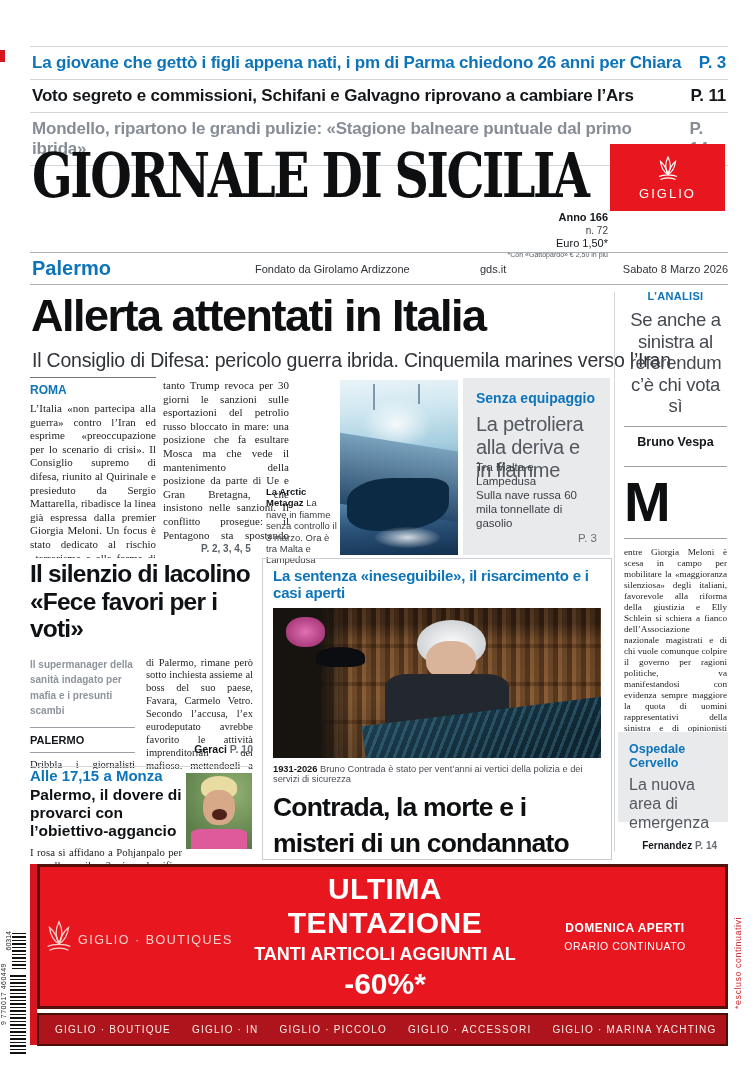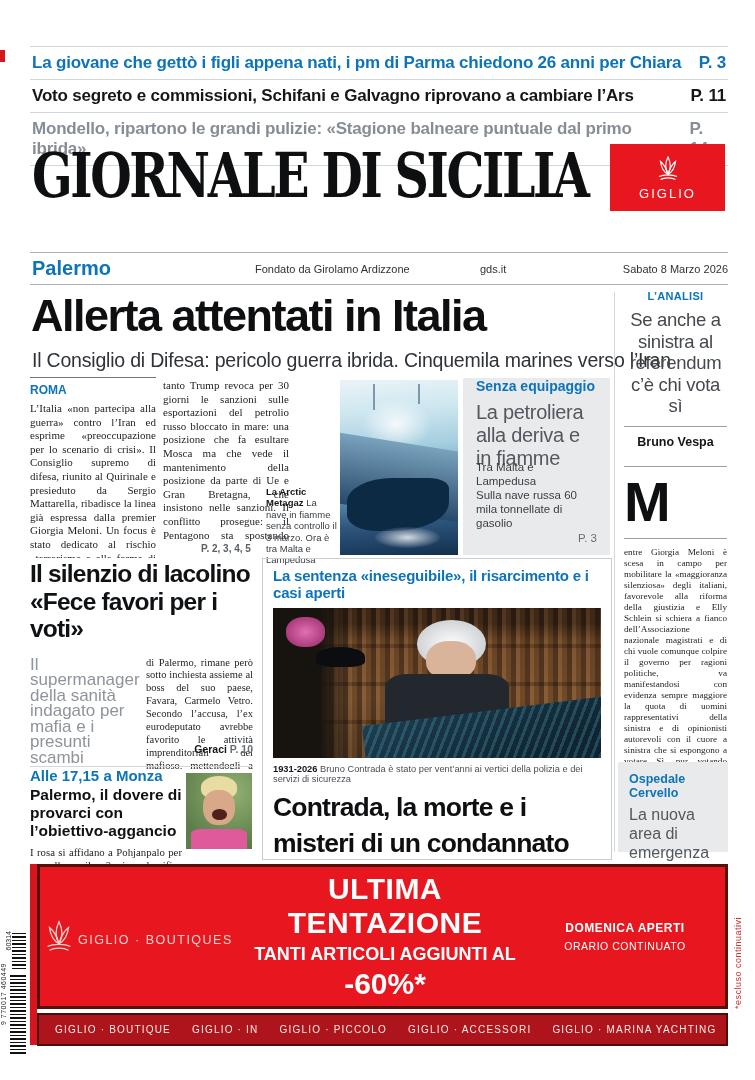--- a/index.html
+++ b/index.html
@@ -66,21 +66,21 @@
     border-radius:45% 20% 55% 30%;}
   .ship-mast{position:absolute;width:2px;height:26px;background:#7e99ad;top:4px;}
   .ship-smoke{position:absolute;left:18%;top:10%;width:60%;height:30%;border-radius:50%;
     background:radial-gradient(rgba(255,255,255,.85),rgba(255,255,255,0) 70%);}
   .ship-foam{position:absolute;left:30%;top:84%;width:55%;height:12%;border-radius:50%;
     background:radial-gradient(rgba(255,255,255,.8),rgba(255,255,255,0) 75%);}
   .ship-caption{left:266px;top:486px;width:72px;font-size:9.5px;line-height:11.4px;color:#3c4044;}
   .cap-title{font-weight:bold;color:#14171a;}
 
   
-  .tanker-box{left:463px;top:378px;width:147px;height:177px;background:#e9eaec;box-sizing:border-box;padding:0 13px;}
+  .tanker-box{left:463px;top:378px;width:147px;height:177px;background:#e9eaec;box-sizing:border-box;padding:12px 13px;}
   .tb-kicker{font-size:14px;font-weight:bold;color:#0d74ba;}
   .tb-title{font-size:20px;line-height:23px;color:#53585f;margin-top:7px;letter-spacing:-.3px;}
   .tb-bottom{position:absolute;left:13px;right:13px;bottom:10px;font-size:11.5px;line-height:14px;color:#3a3e45;}
   .tb-page{text-align:right;color:#6a6f76;margin-top:1px;}
 
   
   .analysis{left:624px;top:290px;width:103px;}
   .an-label{text-align:center;font-size:11px;font-weight:bold;color:#0d74ba;letter-spacing:.3px;}
   .an-title{text-align:center;font-size:18.5px;line-height:21.5px;color:#45494f;margin-top:7px;letter-spacing:-.3px;}
   .an-hr{border:0;border-top:1px solid #9aa0a6;margin:9px 0 0;}
@@ -89,21 +89,21 @@
   .an-body{margin-top:8px;font-family:"Liberation Serif",serif;font-size:9.2px;line-height:11px;
            text-align:justify;color:#1c1e21;height:222px;overflow:hidden;}
   .an-body p{margin:0;}
   .an-more{text-align:right;font-size:10px;font-weight:bold;margin-top:3px;}
 
   
   .iac{left:30px;top:560px;width:223px;}
   .iac-headline{font-size:24.5px;line-height:27.5px;font-weight:bold;letter-spacing:-.8px;color:#0f1215;}
   .iac-cols{display:flex;gap:11px;margin-top:14px;height:112px;overflow:hidden;}
   .iac-c1{width:105px;} .iac-c2{width:107px;}
-  .iac-sub{font-size:17px;line-height:15.5px;color:#8e949c;}
+  .iac-sub{font-size:10px;line-height:15.5px;color:#8e949c;font-weight:bold;}
   .iac-rule{border:0;border-top:1px solid #9aa0a6;margin:8px 0 0;}
   .iac-kicker{font-size:11px;font-weight:bold;padding:6px 0;}
   .small-serif{font-family:"Liberation Serif",serif;font-size:10.5px;line-height:12.9px;text-align:justify;color:#1c1e21;}
   .iac-byline{left:145px;top:743px;width:108px;text-align:right;font-size:10.5px;}
   .byl-name{font-weight:bold;} .byl-page{color:#6a6f76;font-weight:bold;}
 
   
   .monza{left:30px;top:766px;width:222px;border-top:1px solid #d4d7da;padding-top:0;}
   .mz-kicker{font-size:15px;font-weight:bold;color:#0d74ba;}
   .mz-headline{font-size:15.5px;line-height:18px;font-weight:bold;color:#0f1215;width:160px;margin-top:2px;}
@@ -137,21 +137,21 @@
     background:linear-gradient(160deg,#1d3d4e,#0f2430 70%);}
   .c-feathers{position:absolute;inset:0;opacity:.6;
     background:repeating-linear-gradient(118deg,rgba(90,170,200,.45) 0 3px,transparent 3px 8px);}
   .ct-caption{margin-top:6px;font-size:9.3px;color:#4a4e54;}
   .ct-capbold{font-weight:bold;color:#14171a;}
   .ct-headline{margin-top:5px;font-size:26.5px;line-height:36px;font-weight:bold;letter-spacing:-.8px;color:#0d0f11;}
   .ct-subhead{margin-top:7px;font-size:15px;color:#33373d;letter-spacing:-.2px;}
   .ct-byline{text-align:right;font-size:10.5px;margin-top:1px;}
 
   
-  .cervello{left:618px;top:762px;width:110px;height:90px;background:#e9eaec;box-sizing:border-box;padding:10px 11px;}
+  .cervello{left:618px;top:732px;width:110px;height:90px;background:#e9eaec;box-sizing:border-box;padding:10px 11px;}
   .cv-kicker{font-size:12.5px;font-weight:bold;color:#0d74ba;}
   .cv-title{font-size:16px;line-height:19px;color:#53585f;margin-top:5px;}
   .cv-byline{text-align:right;font-size:10px;margin-top:8px;}
 
   
   .ad-stripe{left:30px;top:864px;width:7px;height:181px;background:#d6161e;}
   .ad{left:37px;top:864px;width:691px;height:145px;background:#e8161f;border:3px solid #551109;
       box-sizing:border-box;display:flex;align-items:center;color:#fff;}
   .ad-left{width:205px;display:flex;flex-direction:row;align-items:center;}
   .ad-brand{font-size:12.5px;letter-spacing:1.5px;color:#f5d3cd;margin-top:7px;}
@@ -197,20 +197,26 @@
   <div class="abs giglio-box">
     <svg class="lily" width="30" height="30" viewBox="0 0 40 40" fill="none" stroke="#fff" stroke-width="1.6">
       <path d="M20 4 C16 12 16 20 20 27 C24 20 24 12 20 4 Z"></path>
       <path d="M10 10 C11 18 14 24 20 27 C18 20 15 14 10 10 Z"></path>
       <path d="M30 10 C29 18 26 24 20 27 C22 20 25 14 30 10 Z"></path>
       <path d="M8 30 C14 27 26 27 32 30"></path>
       <path d="M10 34 C15 31 25 31 30 34"></path>
     </svg>
     <span class="gl-name">GIGLIO</span>
   </div>
+  <div class="abs edition">
+    <div class="ed-anno">Anno 166</div>
+    <div class="ed-num">n. 72</div>
+    <div class="ed-price">Euro 1,50*</div>
+    <div class="ed-note">*Con «Gattopardo» € 2,50 in più</div>
+  </div>
 
   <div class="abs rule" style="top:252px"></div>
   <div class="abs dateline">
     <span class="dl-city">Palermo</span>
     <span class="dl-founded">Fondato da Girolamo Ardizzone</span>
     <span class="dl-site">gds.it</span>
     <span class="dl-date">Sabato 8 Marzo 2026</span>
   </div>
   <div class="abs rule" style="top:284px"></div>
 

